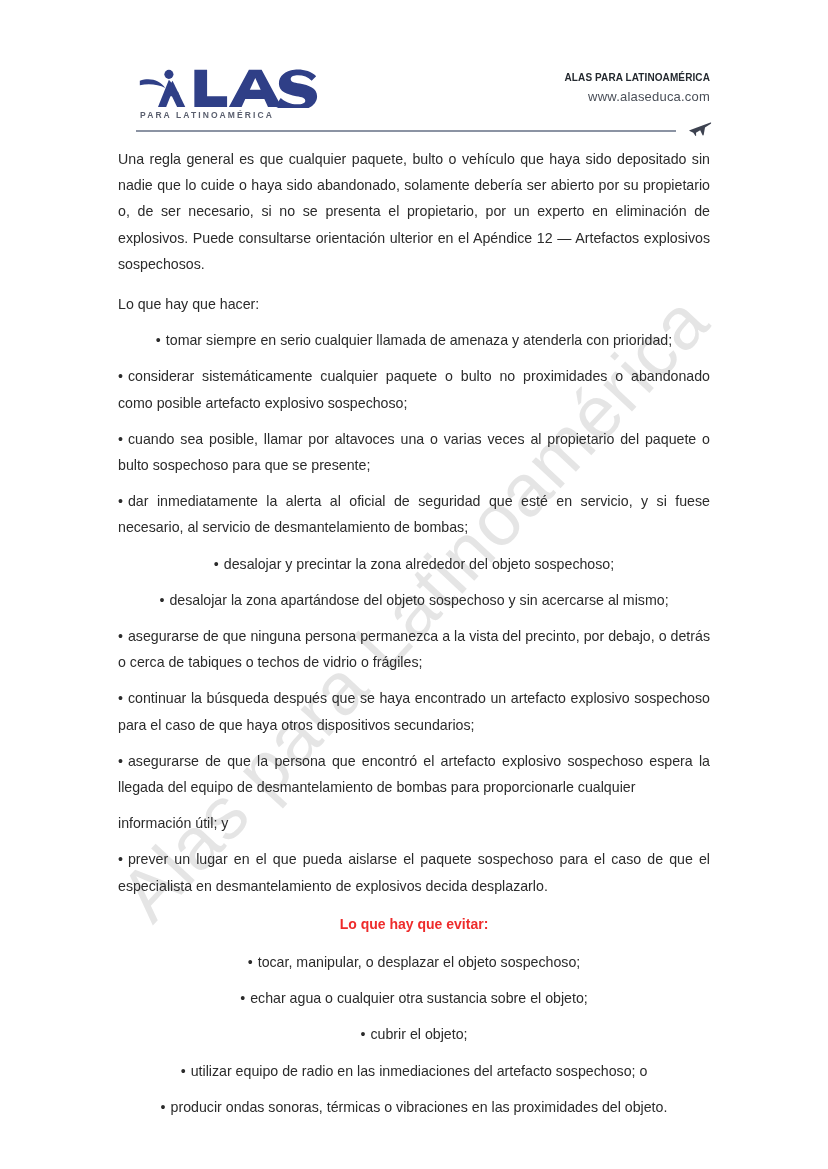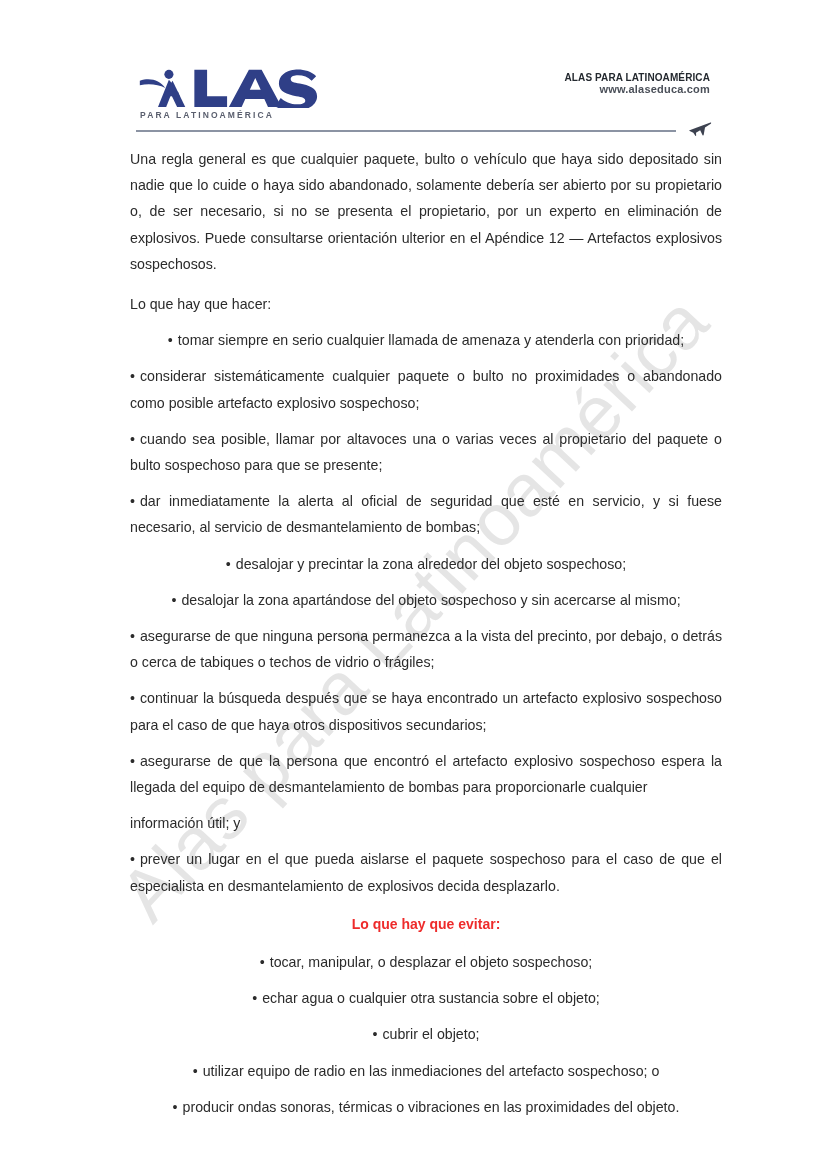--- a/index.html
+++ b/index.html
@@ -83,22 +83,23 @@
     text-align: right;
   }
   .brand-name {
     font-size: 10px;
     font-weight: bold;
     letter-spacing: 0.1px;
     color: #24292f;
     white-space: nowrap;
   }
   .brand-url {
-    font-size: 11px;
-    font-weight: 700;
+    margin-top: 6px;
+    font-size: 13px;
+    font-weight: 400;
     color: #4a4f58;
     letter-spacing: 0.2px;
     white-space: nowrap;
   }
 
   .header-rule {
     position: absolute;
     left: 18px;
     right: 34px;
     top: 62px;
@@ -117,21 +118,20 @@
   
   .doc-body {
     position: absolute;
     left: 118px;
     top: 146px;
     width: 592px;
     z-index: 4;
     color: #2b2b2b;
     font-size: 14.2px;
     line-height: 26.2px;
-    margin-left: 12px;
   }
 
   .para {
     margin: 0 0 10px 0;
     text-align: justify;
     text-justify: inter-word;
   }
   .para.lead { margin-bottom: 14px; }
   .para.plain { text-align: left; }
 

